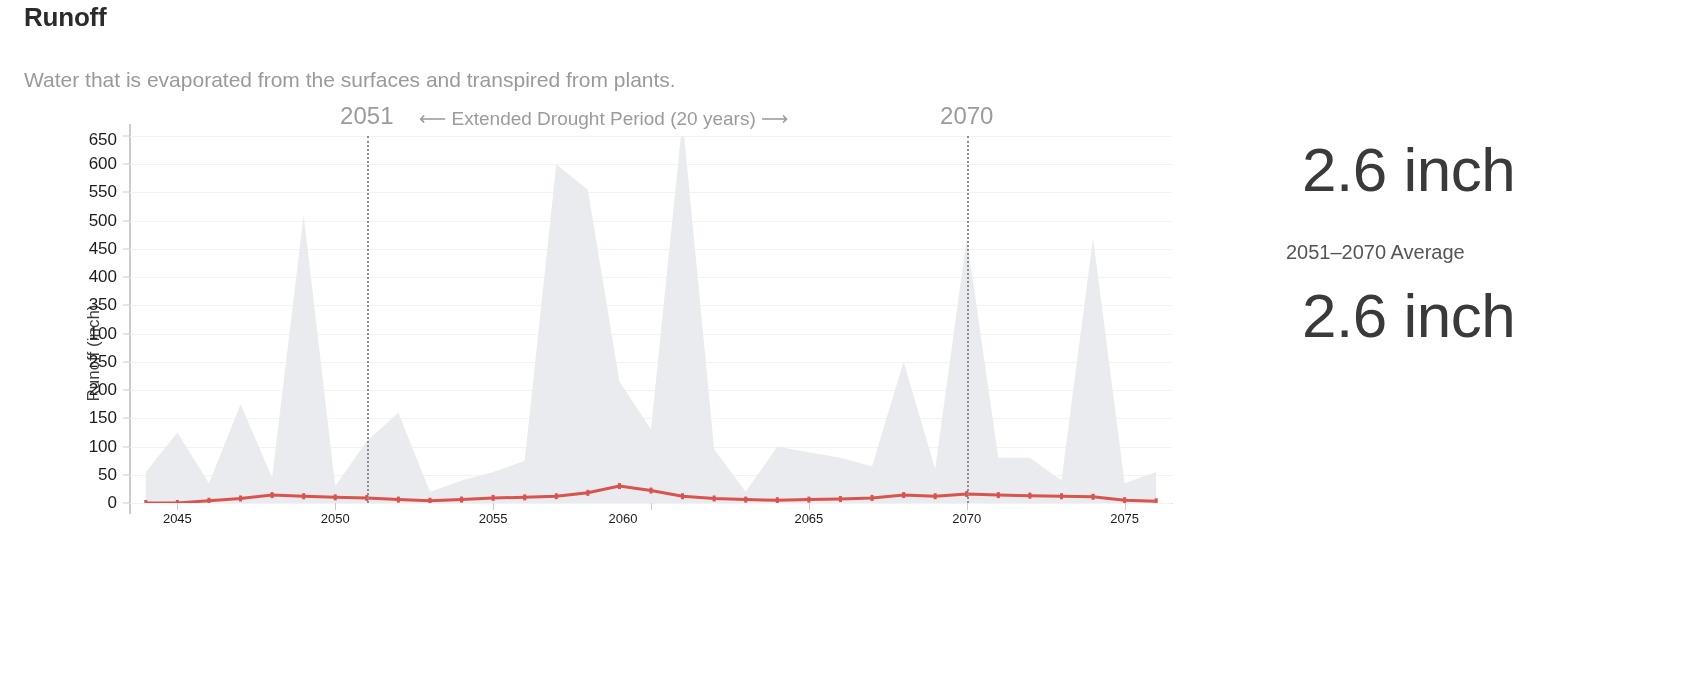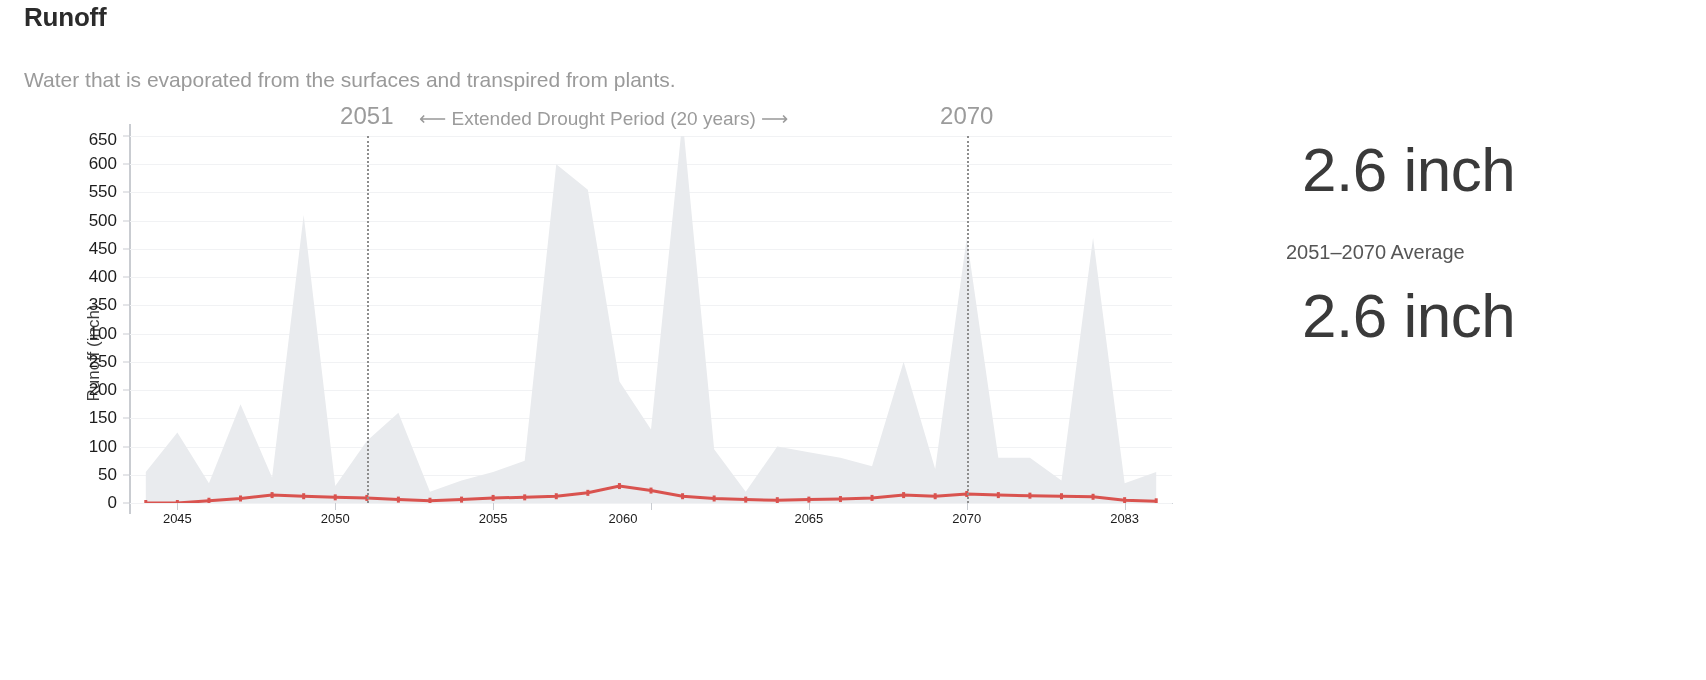--- a/index.html
+++ b/index.html
@@ -175,21 +175,21 @@
           <div class="xtick" style="left: 205.242px;">2050</div>
           <div class="xtickmark" style="left: 205.242px;"></div>
           <div class="xtick" style="left: 363.121px;">2055</div>
           <div class="xtickmark" style="left: 363.121px;"></div>
           <div class="xtick" style="left: 493px;">2060</div>
           <div class="xtickmark" style="left: 521px;"></div>
           <div class="xtick" style="left: 678.879px;">2065</div>
           <div class="xtickmark" style="left: 678.879px;"></div>
           <div class="xtick" style="left: 836.758px;">2070</div>
           <div class="xtickmark" style="left: 836.758px;"></div>
-          <div class="xtick" style="left: 994.636px;">2083</div>
+          <div class="xtick" style="left: 994.636px;">2075</div>
           <div class="xtickmark" style="left: 994.636px;"></div>
         </div>
 
       <svg class="svgwrap" id="series-svg" viewBox="0 0 1042 367" preserveAspectRatio="none">
           <polygon points="15.79,367 15.79,335.95 47.36,296.42 78.94,347.24 110.52,268.19 142.09,341.59 173.67,79.05 205.24,350.06 236.82,304.89 268.39,276.66 299.97,355.71 331.55,344.42 363.12,335.95 394.70,324.65 426.27,28.23 457.85,53.64 489.42,245.61 521.00,293.60 552.58,-16.94 584.15,313.36 615.73,355.71 647.30,310.54 678.88,316.18 710.45,321.83 742.03,330.30 773.61,225.85 805.18,333.12 836.76,101.63 868.33,321.83 899.91,321.83 931.48,344.42 963.06,101.63 994.64,347.24 1026.21,335.95 1026.21,367" fill="#e9ebee"></polygon>
           <polyline points="15.79,367.00 47.36,367.00 78.94,364.74 110.52,362.48 142.09,359.10 173.67,360.22 205.24,361.35 236.82,361.92 268.39,363.61 299.97,364.74 331.55,363.61 363.12,361.92 394.70,361.35 426.27,360.22 457.85,356.84 489.42,350.06 521.00,354.58 552.58,360.22 584.15,362.48 615.73,363.61 647.30,364.18 678.88,363.61 710.45,363.05 742.03,361.92 773.61,359.10 805.18,360.22 836.76,357.97 868.33,359.10 899.91,359.66 931.48,360.22 963.06,360.79 994.64,364.18 1026.21,365.31" fill="none" stroke="#d9534f" stroke-width="3"></polyline>
           <rect x="14.29" y="364.00" width="3" height="6" fill="#d9534f"></rect>
           <rect x="45.86" y="364.00" width="3" height="6" fill="#d9534f"></rect>
           <rect x="77.44" y="361.74" width="3" height="6" fill="#d9534f"></rect>
           <rect x="109.02" y="359.48" width="3" height="6" fill="#d9534f"></rect>

